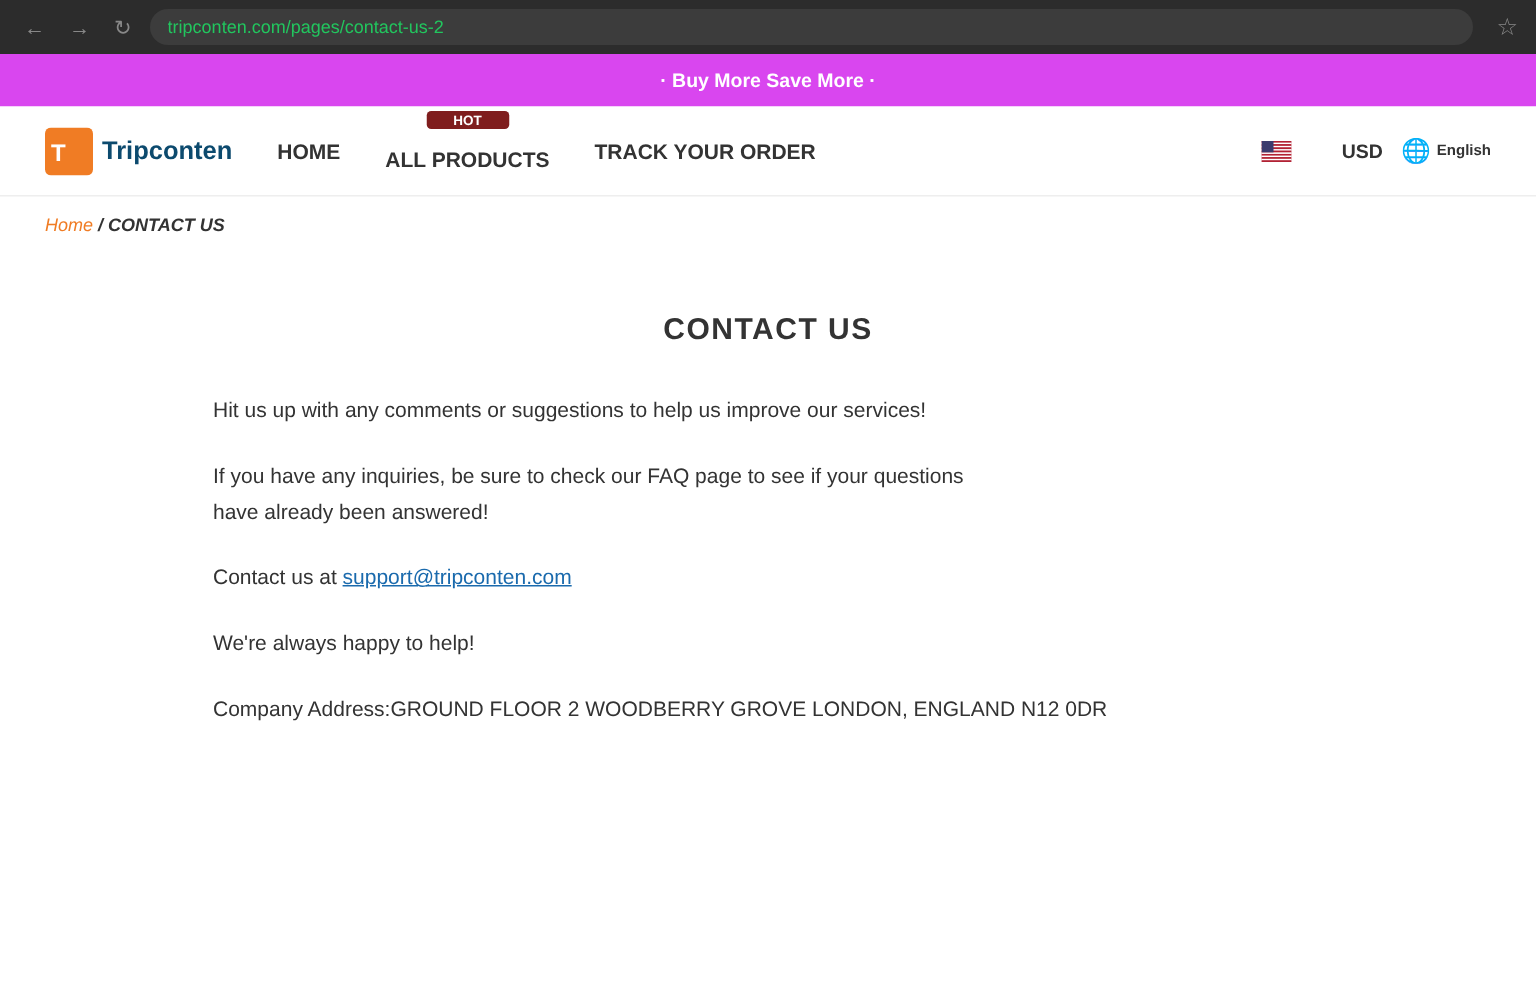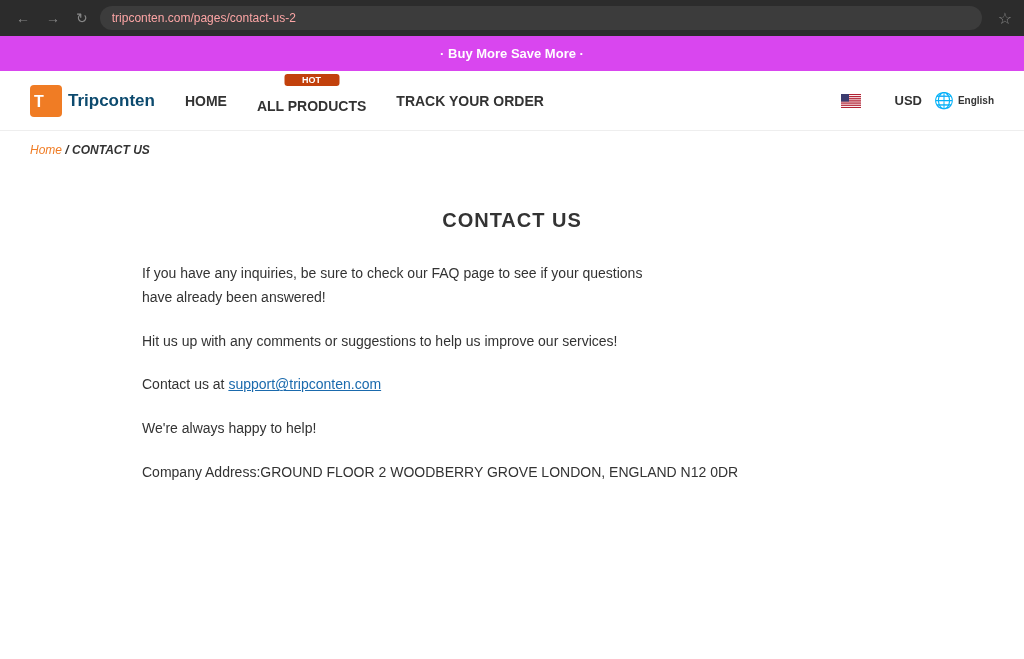--- a/index.html
+++ b/index.html
@@ -28,21 +28,21 @@
       border: none;
       cursor: pointer;
       font-size: 14px;
       padding: 4px;
     }
     .browser-url-bar {
       flex: 1;
       background: #3c3c3c;
       border: none;
       border-radius: 12px;
-      color: #fca5a5;
+      color: #22c55e;
       padding: 4px 12px;
       font-size: 12px;
       height: 24px;
     }
     .browser-star {
       color: #888;
       font-size: 16px;
       margin-left: 8px;
     }
 
@@ -94,21 +94,21 @@
       font-weight: 600;
       text-transform: uppercase;
       position: relative;
       cursor: pointer;
     }
     .hot-badge {
       position: absolute;
       top: -14px;
       left: 50%;
       transform: translateX(-50%);
-      background: #c2410c;
+      background: #7f1d1d;
       color: #fff;
       font-size: 9px;
       font-weight: bold;
       padding: 1px 18px;
       border-radius: 3px;
     }
     .header-right {
       display: flex;
       align-items: center;
       gap: 12px;
@@ -249,24 +249,24 @@
   </div>
 </header>
 
 <div class="breadcrumb">
   <a href="#">Home</a><span> / </span><span>CONTACT US</span>
 </div>
 
 <main class="main-content">
   <h1 class="page-title">CONTACT US</h1>
   <div class="contact-body">
+    <p>Hit us up with any comments or suggestions to help us improve our services!</p>
     <p>
       <span>If you have any inquiries, be sure to check our FAQ page to see if your questions</span><br>
       <span>have already been answered!</span>
     </p>
-    <p>Hit us up with any comments or suggestions to help us improve our services!</p>
     <p>
       <span>Contact us at </span><a href="mailto:support@tripconten.com">support@tripconten.com</a>
     </p>
     <p>We're always happy to help!</p>
     <p>Company Address:GROUND FLOOR 2 WOODBERRY GROVE LONDON, ENGLAND N12 0DR</p>
   </div>
 </main>
 
 </body></html>

